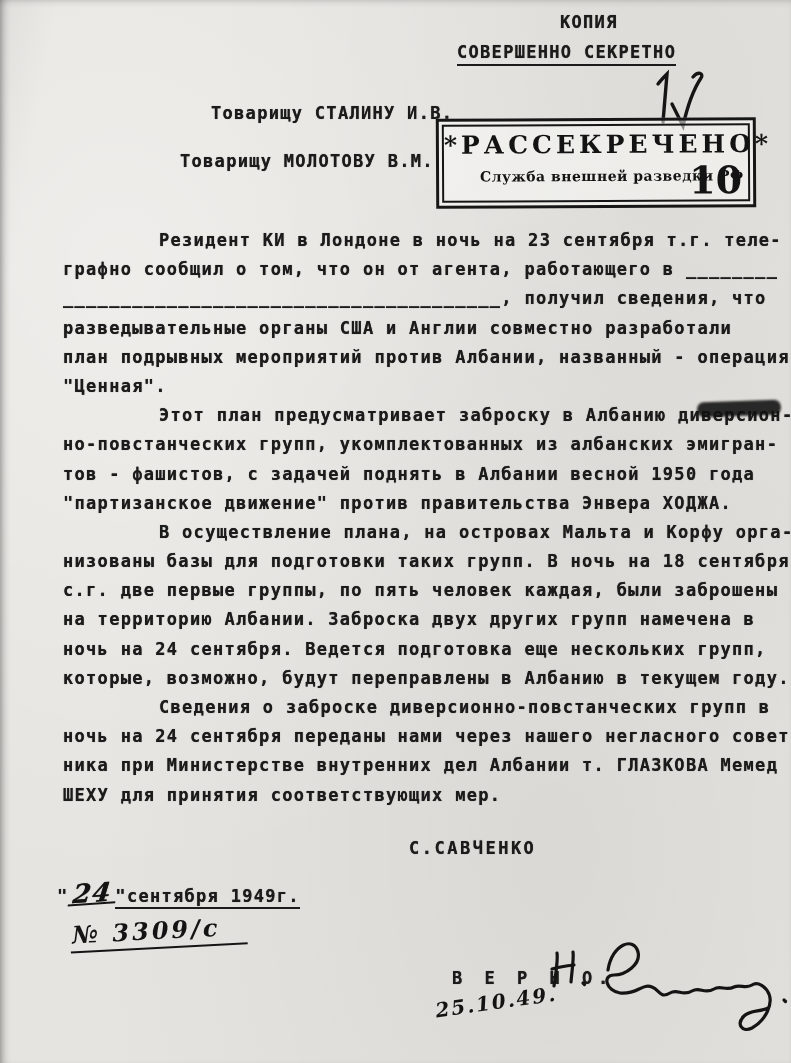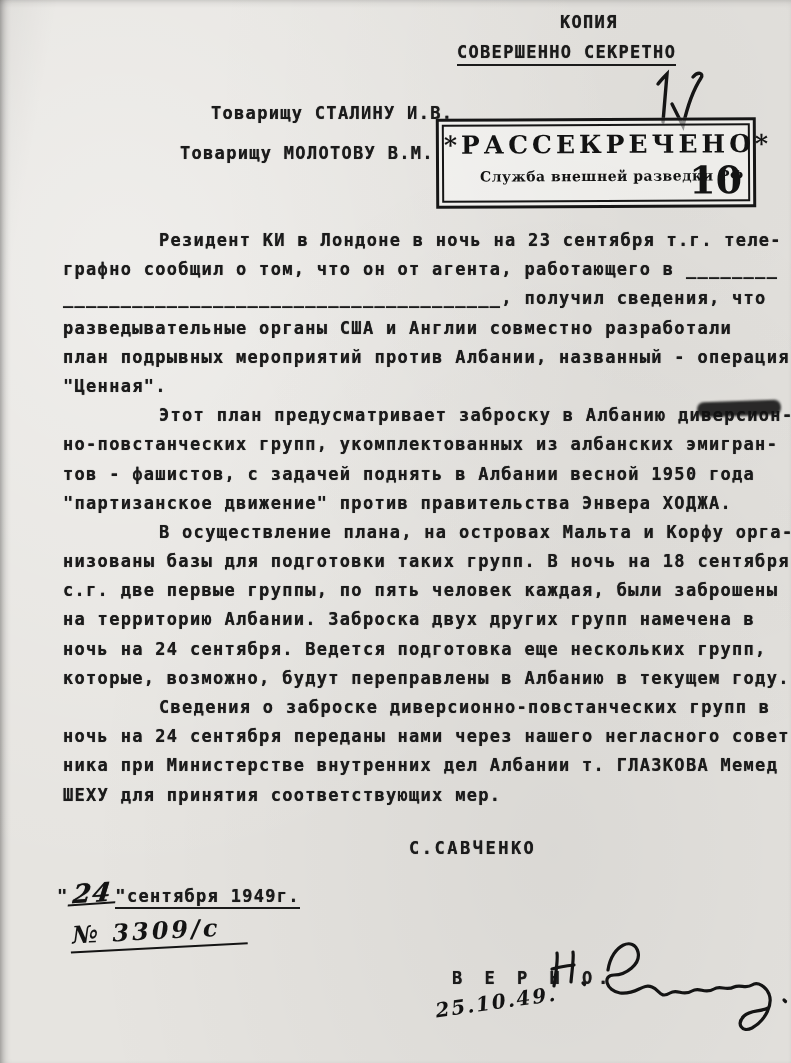--- a/index.html
+++ b/index.html
@@ -23,21 +23,21 @@
     font-size:17px;
     letter-spacing:1.3px;
     white-space:nowrap;
     color:#1b1b1b;
     text-shadow:0 0 .7px rgba(25,25,25,.85);
   }
   .abs{position:absolute;}
   #copy-label{left:560px;top:12px;}
   #secrecy-label{left:457px;top:42px;border-bottom:2px solid #1b1b1b;padding-bottom:2px;}
   #addr1{left:180px;top:103px;margin-left:31px;}
-  #addr2{left:180px;top:143px;}
+  #addr2{left:180px;top:151px;}
   
   #hand-mark{left:645px;top:68px;width:62px;height:66px;}
   #hand-mark path{stroke:#151515;stroke-width:3.4;fill:none;stroke-linecap:round;}
   
   #stamp{
     left:436px;top:118px;width:308px;height:78px;
     border:3px solid #161616;
     padding:3px;
     background:rgba(250,250,248,.55);
     transform:rotate(-.3deg);

